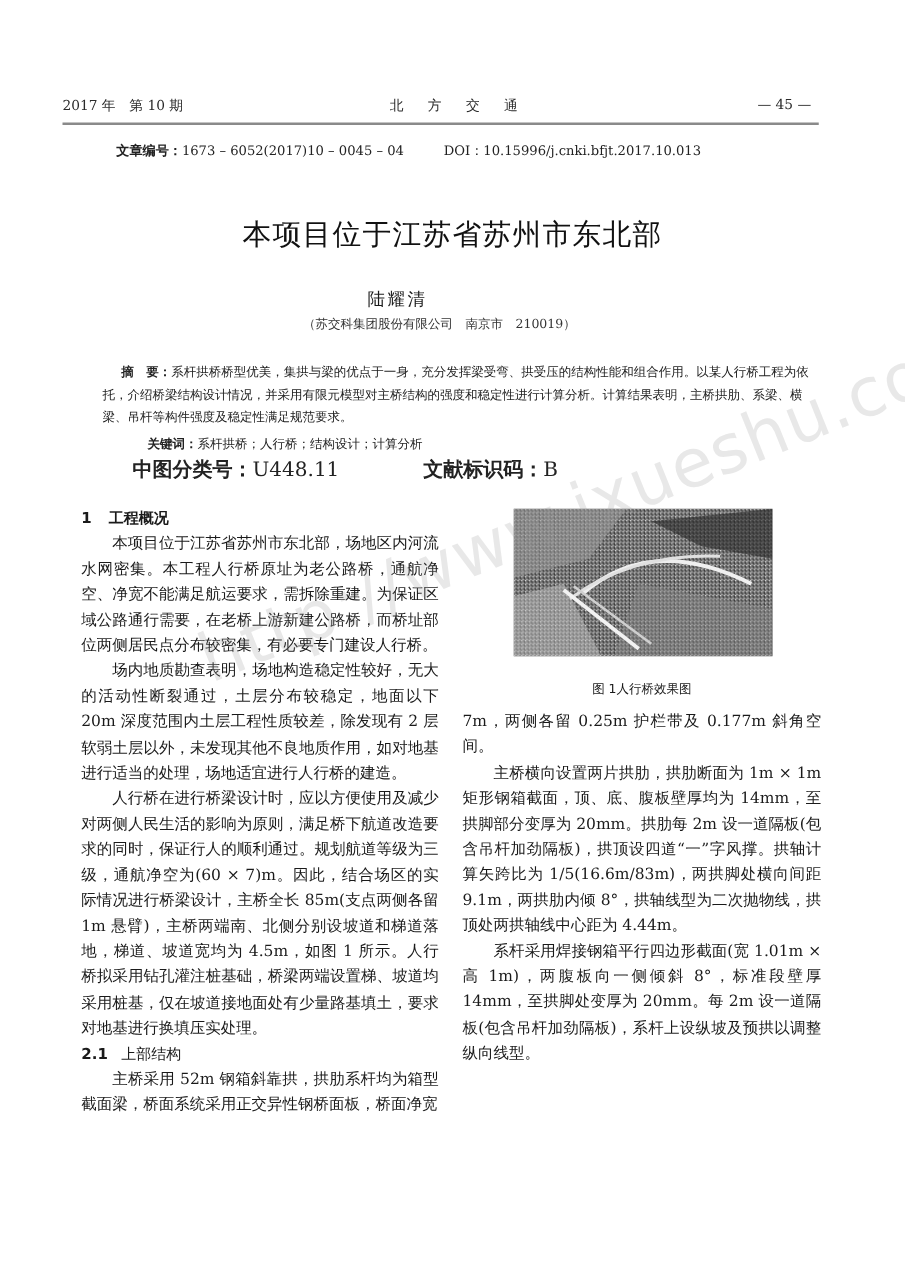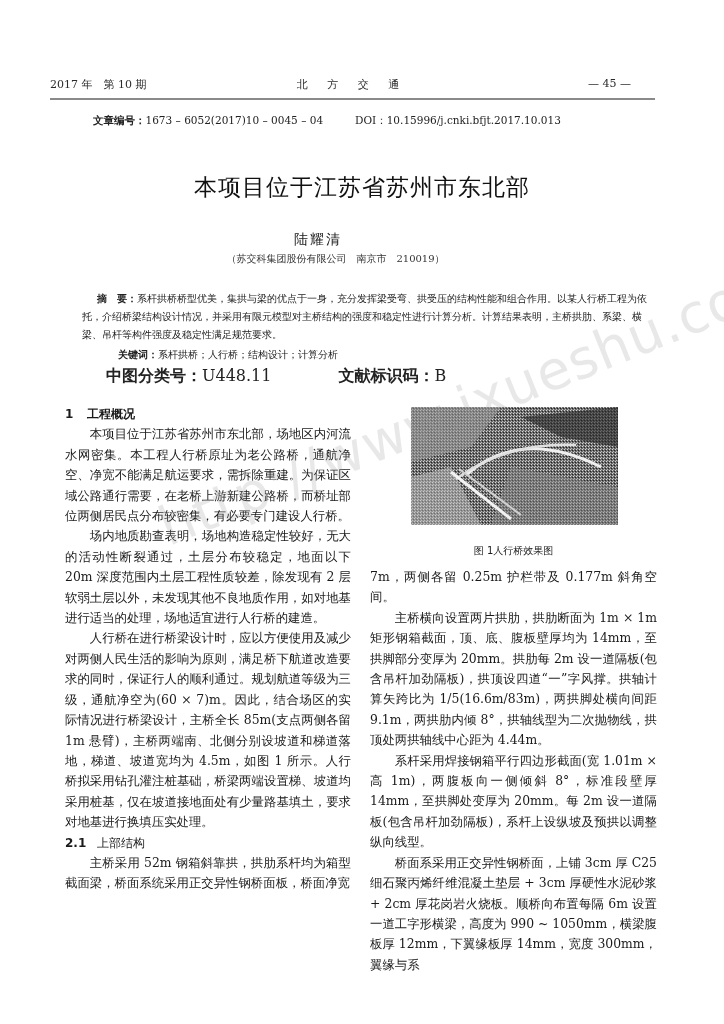--- a/index.html
+++ b/index.html
@@ -3,28 +3,28 @@
 <meta charset="utf-8">
 <style>
   html, body { margin: 0; padding: 0; }
   body {
     width: 724px; height: 1024px; background: #ffffff; position: relative; overflow: hidden;
     font-family: "DejaVu Serif", "Liberation Serif", serif; color: #1a1a1a;
   }
   .abs { position: absolute; }
   .hdr { top: 77px; font-size: 11px; color: #2a2a2a; white-space: nowrap; }
   .hdr-left { left: 50px; }
-  .hdr-center { left: 0; width: 704px; text-align: center; letter-spacing: 8px; }
-  .hdr-right { left: 588px; }
+  .hdr-center { left: 15px; width: 704px; text-align: center; letter-spacing: 8px; }
+  .hdr-right { left: 606px; }
   .rule { left: 50px; top: 98px; width: 605px; height: 0; border-top: 2px solid #8a8a8a; }
   .meta { top: 114px; font-size: 10.5px; color: #222; white-space: nowrap; }
   .meta b { font-family: "DejaVu Sans", "Liberation Sans", sans-serif; font-weight: bold; font-size: 10.5px; }
   .title { left: 0; width: 724px; top: 172px; text-align: center; font-size: 23px; letter-spacing: 1px; color: #111; }
   .author { left: 0; width: 636px; top: 231px; text-align: center; font-size: 14px; letter-spacing: 2px; font-family: Liberation Mono, monospace; }
-  .affil { left: 0; width: 671px; top: 252px; text-align: center; font-size: 10px; color: #333; }
+  .affil { left: 16px; width: 671px; top: 252px; text-align: center; font-size: 10px; color: #333; }
   .abstract { left: 82px; width: 575px; top: 290px; font-size: 10px; line-height: 18px; text-indent: 0; color: #222; }
   .abstract .para { text-indent: 1.5em; margin-left: -23px; padding-left: 23px; }
   .label { font-family: "DejaVu Sans", "Liberation Sans", sans-serif; font-weight: bold; }
   .kw { left: 118px; top: 348px; font-size: 10px; color: #222; white-space: nowrap; }
   .cls { left: 106px; top: 366px; font-size: 16px; color: #222; white-space: nowrap; }
   .cls .docid { margin-left: 62px; }
   .col { font-size: 12.4px; line-height: 20.4px; text-align: justify; color: #1a1a1a; }
   .col p { margin: 0; text-indent: 2em; }
   .col .h1 { font-family: "DejaVu Sans", "Liberation Sans", sans-serif; font-weight: bold; font-size: 12px; text-indent: 0; }
   .col .h1 .num { display: inline-block; width: 22px; }
@@ -98,16 +98,15 @@
   </svg>
 </div>
 <div class="abs caption">
   <span class="fnum">图 1</span><span>人行桥效果图</span>
 </div>
 
 <div class="abs col col-right">
   <p style="text-indent:0">7m，两侧各留 0.25m 护栏带及 0.177m 斜角空间。</p>
   <p>主桥横向设置两片拱肋，拱肋断面为 1m × 1m 矩形钢箱截面，顶、底、腹板壁厚均为 14mm，至拱脚部分变厚为 20mm。拱肋每 2m 设一道隔板(包含吊杆加劲隔板)，拱顶设四道“一”字风撑。拱轴计算矢跨比为 1/5(16.6m/83m)，两拱脚处横向间距 9.1m，两拱肋内倾 8°，拱轴线型为二次抛物线，拱顶处两拱轴线中心距为 4.44m。</p>
   <p>系杆采用焊接钢箱平行四边形截面(宽 1.01m × 高 1m)，两腹板向一侧倾斜 8°，标准段壁厚 14mm，至拱脚处变厚为 20mm。每 2m 设一道隔板(包含吊杆加劲隔板)，系杆上设纵坡及预拱以调整纵向线型。</p>
-  <p>桥面系采用正交异性钢桥面，上铺 3cm 厚 C25 细石聚丙烯纤维混凝土垫层 + 3cm 厚硬性水泥砂浆 + 2cm 厚花岗岩火烧板。顺桥向布置每隔 6m 设置一道工字形横梁，高度为 990 ~ 1050mm，横梁腹板厚 12mm，下翼缘板厚 14mm，宽度 300mm，翼缘与系</p>
 </div>
 
 <div class="abs watermark">http://www.ixueshu.com</div>
 
 </body></html>

